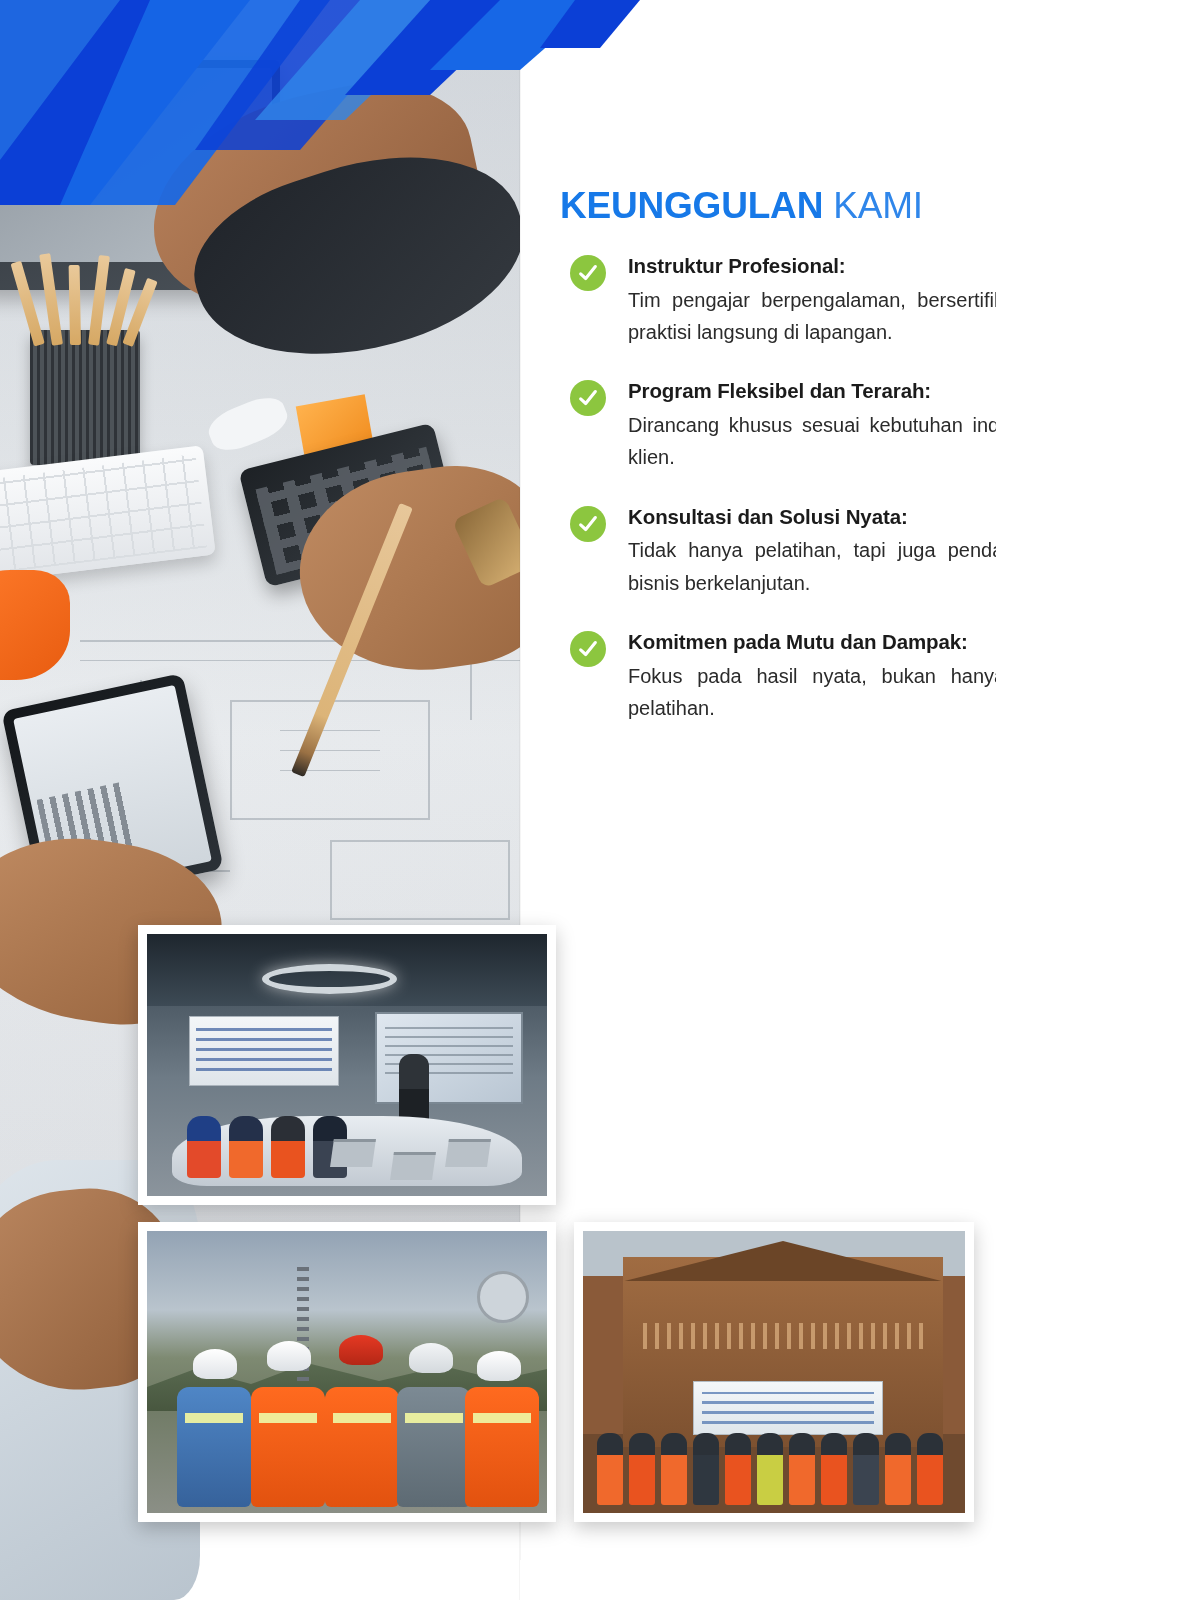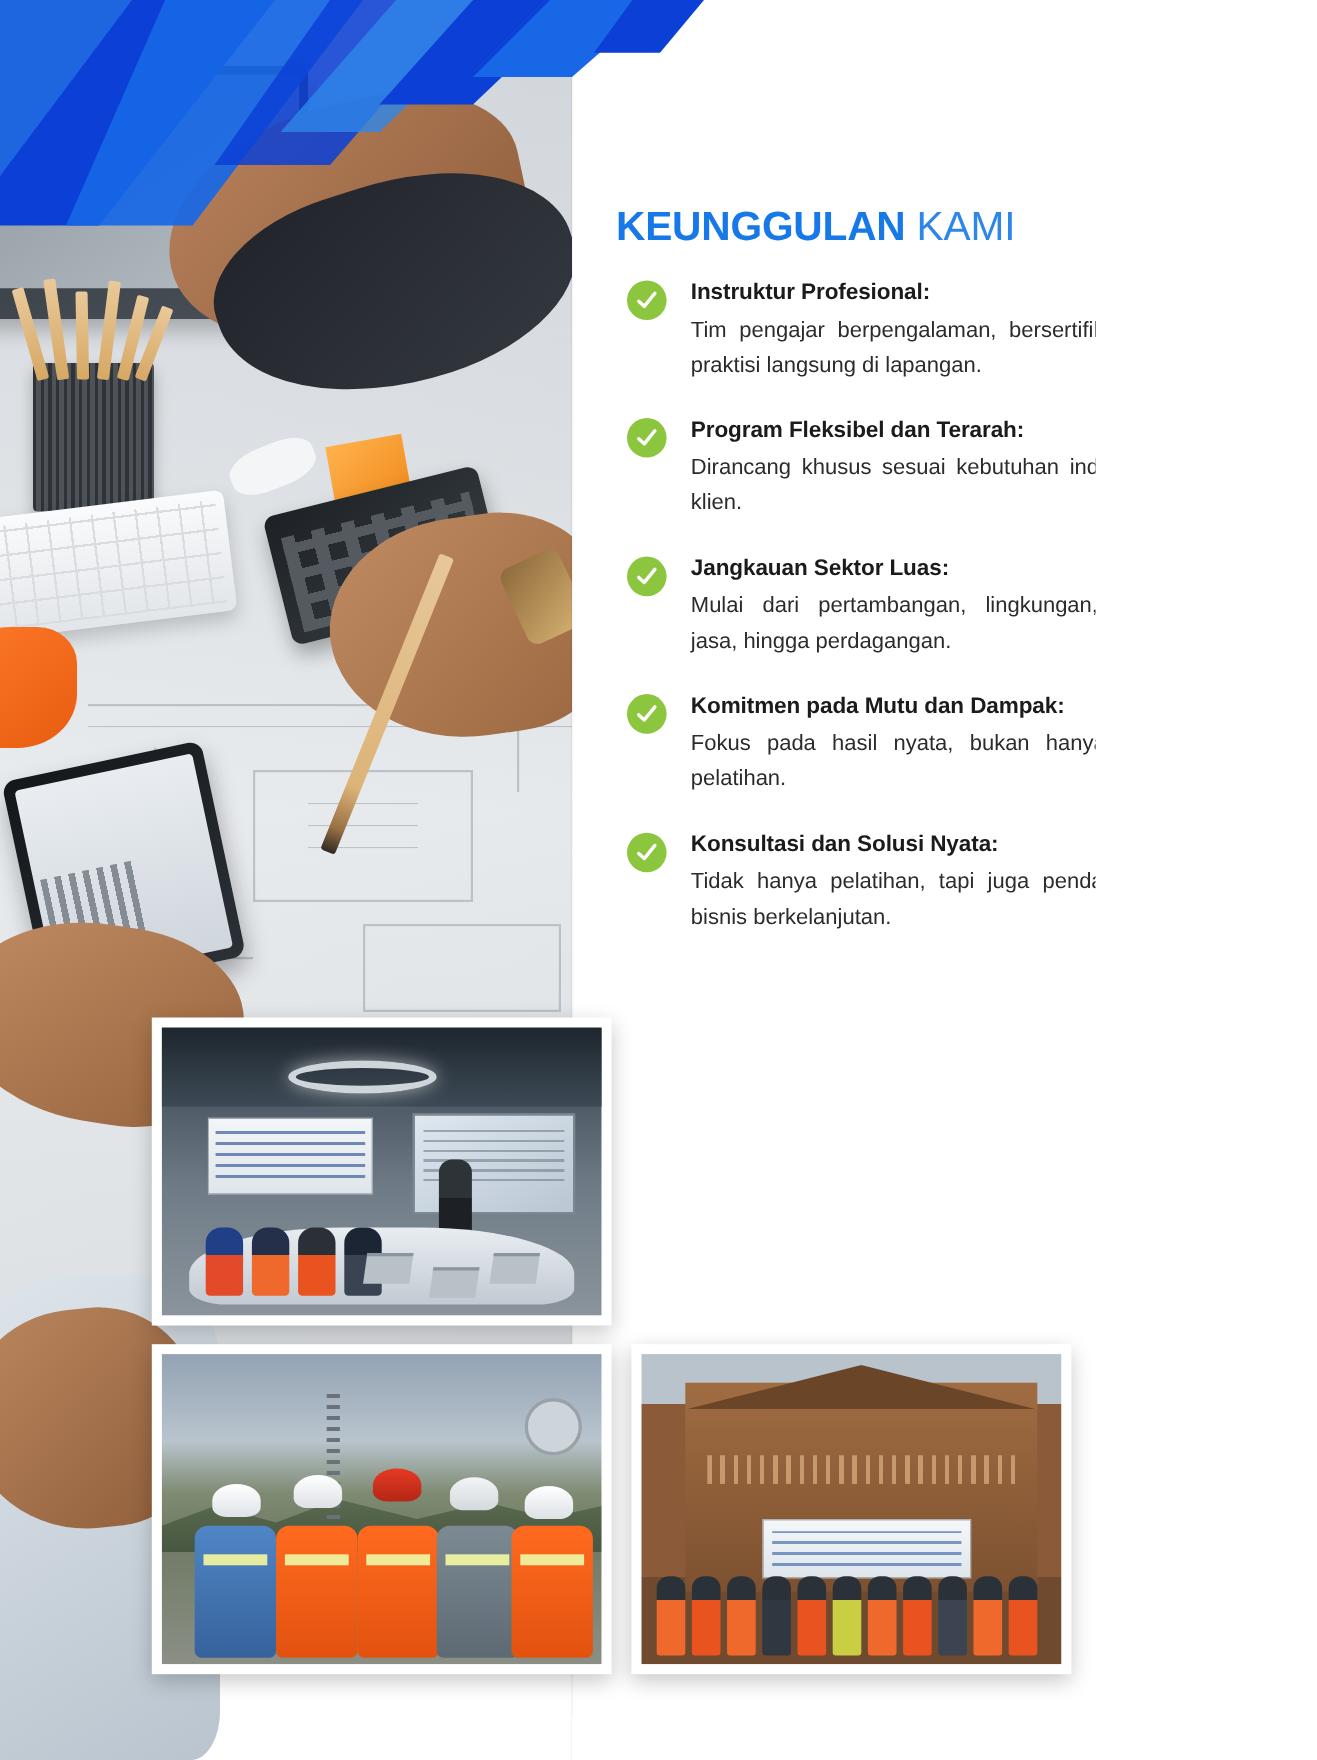--- a/index.html
+++ b/index.html
@@ -577,48 +577,39 @@
       <div class="bullet">
         <span class="check">
           <svg width="22" height="22" viewBox="0 0 24 24">
               <path d="M4 13 L9.5 18 L20 5" stroke="#ffffff" stroke-width="3.4" fill="none" stroke-linecap="round" stroke-linejoin="round"></path>
             </svg>
         </span>
         <div class="b-head">Program Fleksibel dan Terarah:</div>
         <div class="b-body">Dirancang khusus sesuai kebutuhan industri dan klien.</div>
       </div>
 
+
       <div class="bullet">
         <span class="check">
           <svg width="22" height="22" viewBox="0 0 24 24">
               <path d="M4 13 L9.5 18 L20 5" stroke="#ffffff" stroke-width="3.4" fill="none" stroke-linecap="round" stroke-linejoin="round"></path>
             </svg>
         </span>
-        <div class="b-head">Jangkauan Sektor Luas:</div>
-        <div class="b-body">Mulai dari pertambangan, lingkungan, industri jasa, hingga perdagangan.</div>
+        <div class="b-head">Konsultasi dan Solusi Nyata:</div>
+        <div class="b-body">Tidak hanya pelatihan, tapi juga pendampingan bisnis berkelanjutan.</div>
       </div>
 
       <div class="bullet">
         <span class="check">
           <svg width="22" height="22" viewBox="0 0 24 24">
               <path d="M4 13 L9.5 18 L20 5" stroke="#ffffff" stroke-width="3.4" fill="none" stroke-linecap="round" stroke-linejoin="round"></path>
             </svg>
         </span>
         <div class="b-head">Komitmen pada Mutu dan Dampak:</div>
         <div class="b-body">Fokus pada hasil nyata, bukan hanya proses pelatihan.</div>
-      </div>
-
-      <div class="bullet">
-        <span class="check">
-          <svg width="22" height="22" viewBox="0 0 24 24">
-              <path d="M4 13 L9.5 18 L20 5" stroke="#ffffff" stroke-width="3.4" fill="none" stroke-linecap="round" stroke-linejoin="round"></path>
-            </svg>
-        </span>
-        <div class="b-head">Konsultasi dan Solusi Nyata:</div>
-        <div class="b-body">Tidak hanya pelatihan, tapi juga pendampingan bisnis berkelanjutan.</div>
       </div>
 
     </div>
   </div>
 
   <div class="card card-meeting">
     <div class="inner">
       <div class="meeting-bg"></div>
       <div class="m-ceiling"></div>
       <div class="m-ring"></div>

